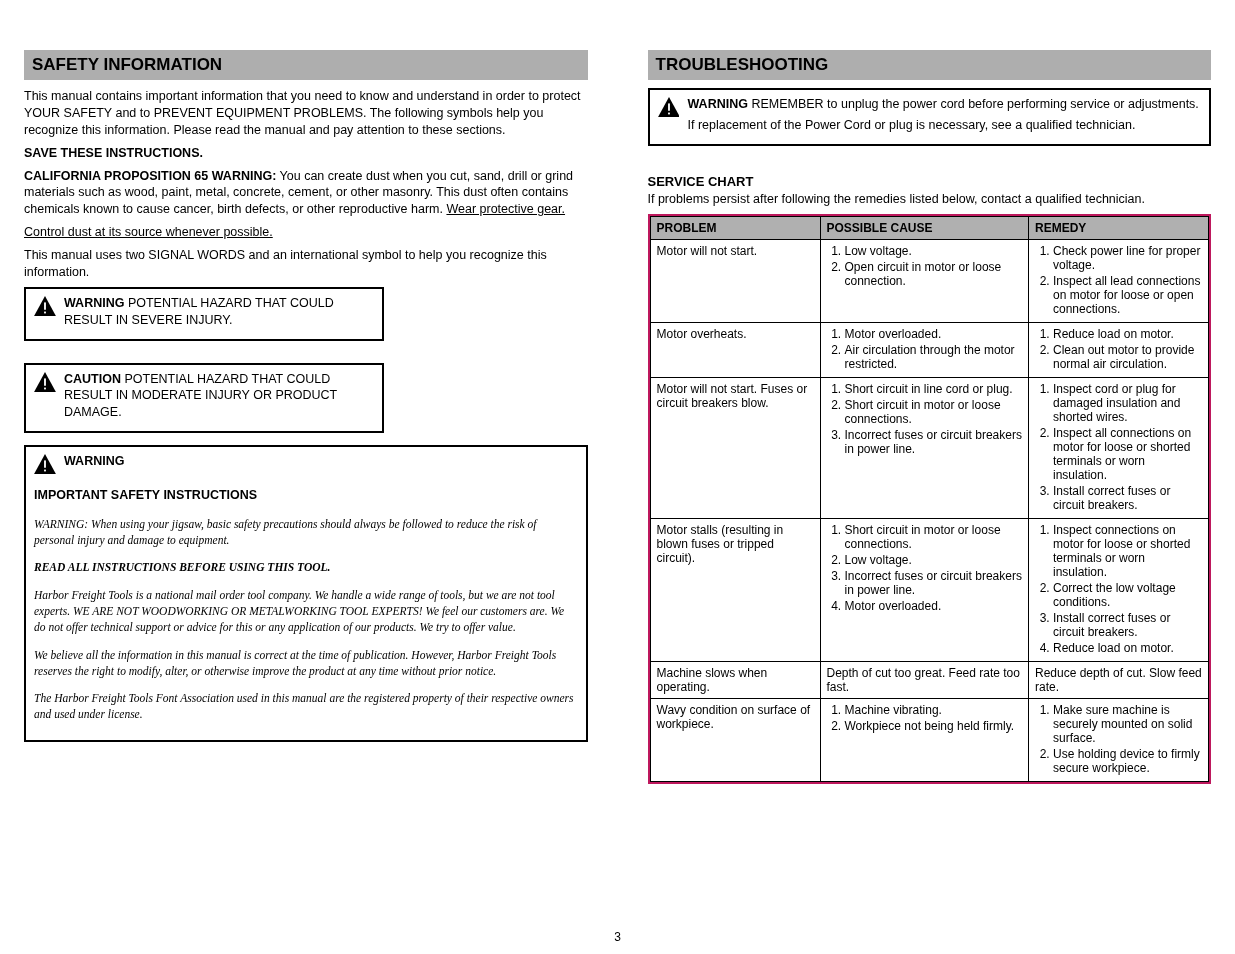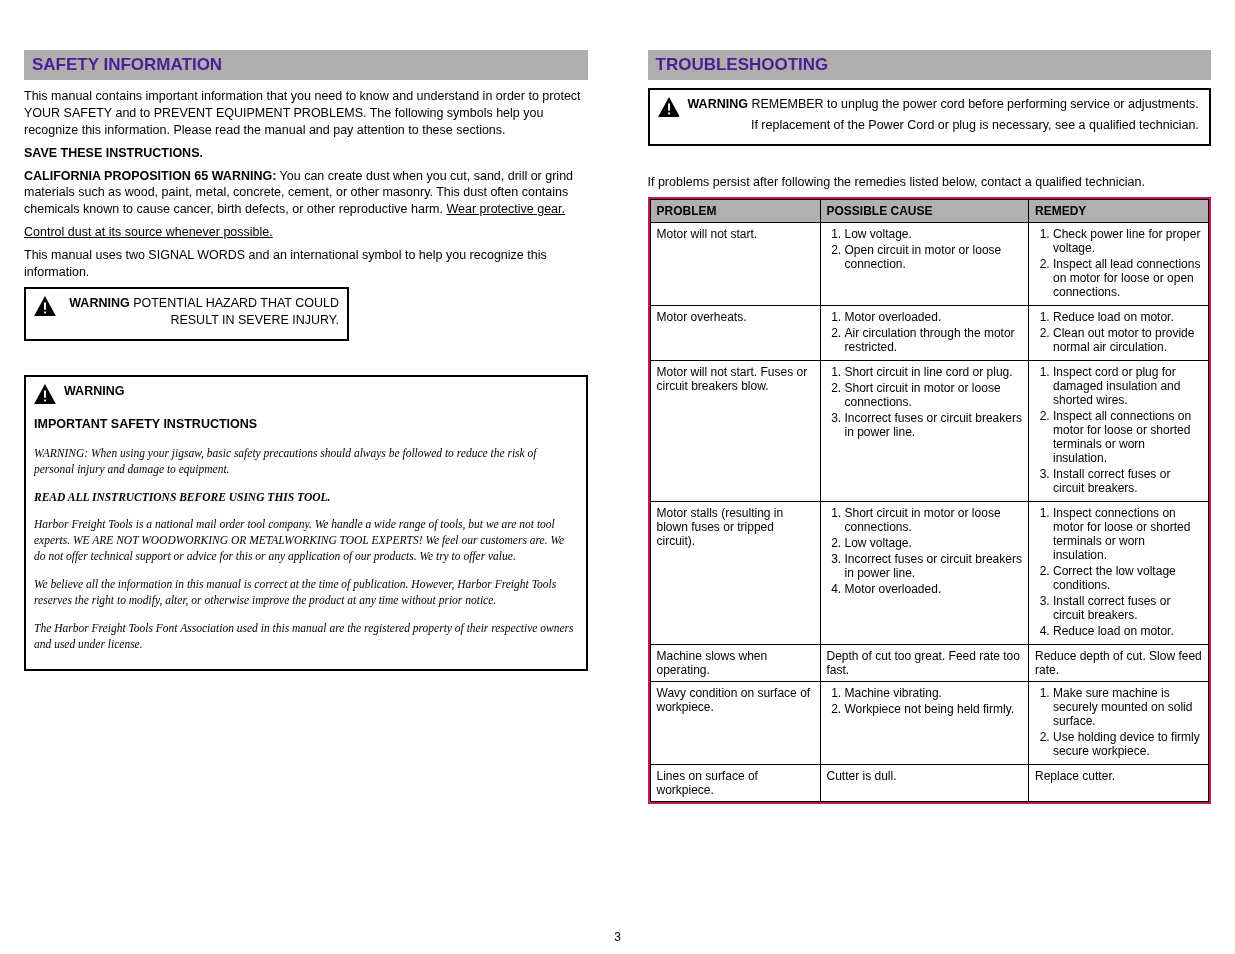--- a/index.html
+++ b/index.html
@@ -18,47 +18,47 @@
     gap: 60px;
     padding: 50px 24px 20px 24px;
     position: relative;
   }
   .col {
     flex: 1 1 0;
     min-width: 0;
   }
   .section-header {
     background: #aeaeae;
-    color: #4c1d95;
+    color: #000000;
     font-weight: bold;
     font-size: 17px;
     padding: 5px 8px;
     margin-bottom: 8px;
   }
   .intro {
     font-size: 12.5px;
     line-height: 1.35;
   }
   .callout {
     border: 2px solid #000;
     padding: 6px 8px;
     font-size: 12.5px;
     line-height: 1.35;
     display: flex;
     gap: 8px;
     align-items: flex-start;
   }
   .callout.narrow {
-    width: 325px;
+    width: 360px;
   }
   .callout .label {
     font-weight: bold;
     white-space: nowrap;
   }
-  .callout .body p { margin: 0 0 4px 0; text-align: right; }
+  .callout .body p { margin: 0 0 4px 0; }
   .alert-icon {
     flex-shrink: 0;
     width: 22px;
     height: 20px;
     margin-top: 1px;
   }
   .alert-icon svg { display: block; }
   .spacer-sm { height: 12px; }
   .spacer-md { height: 22px; }
   .body-text {
@@ -140,20 +140,32 @@
             <rect x="11" y="17" width="2" height="2" fill="#fff"></rect>
           </svg>
       </span>
       <div class="body">
         <p><span class="label">WARNING</span> <span>POTENTIAL HAZARD THAT COULD RESULT IN SEVERE INJURY.</span></p>
       </div>
     </div>
 
     <div class="spacer-md"></div>
 
+    <div class="callout narrow">
+      <span class="alert-icon">
+        <svg viewBox="0 0 24 22">
+            <polygon points="12,0 24,22 0,22" fill="#000"></polygon>
+            <rect x="11" y="7" width="2" height="8" fill="#fff"></rect>
+            <rect x="11" y="17" width="2" height="2" fill="#fff"></rect>
+          </svg>
+      </span>
+      <div class="body">
+        <p><span class="label">CAUTION</span> <span>POTENTIAL HAZARD THAT COULD RESULT IN MODERATE INJURY OR PRODUCT DAMAGE.</span></p>
+      </div>
+    </div>
 
     <div class="spacer-sm"></div>
 
     <div class="callout" style="display:block;">
       <div style="display:flex; gap:8px; align-items:flex-start;">
         <span class="alert-icon">
           <svg viewBox="0 0 24 22">
               <polygon points="12,0 24,22 0,22" fill="#000"></polygon>
               <rect x="11" y="7" width="2" height="8" fill="#fff"></rect>
               <rect x="11" y="17" width="2" height="2" fill="#fff"></rect>
@@ -183,20 +195,21 @@
             <rect x="11" y="17" width="2" height="2" fill="#fff"></rect>
           </svg>
       </span>
       <div class="body">
         <p><span class="label">WARNING</span> <span>REMEMBER to unplug the power cord before performing service or adjustments.</span></p>
         <p>If replacement of the Power Cord or plug is necessary, see a qualified technician.</p>
       </div>
     </div>
 
     <div class="sc-section">
+      <div class="sc-heading">SERVICE CHART</div>
       <div class="body-text" style="margin-top:0;">If problems persist after following the remedies listed below, contact a qualified technician.</div>
 
       <div class="table-outer">
         <table class="sc">
           <thead>
             <tr>
               <th class="col-problem">PROBLEM</th>
               <th>POSSIBLE CAUSE</th>
               <th class="col-remedy">REMEDY</th>
             </tr>
@@ -281,25 +294,20 @@
                     <li>Workpiece not being held firmly.</li>
                   </ol>
                 </td>
                 <td>
                   <ol class="numlist">
                     <li>Make sure machine is securely mounted on solid surface.</li>
                     <li>Use holding device to firmly secure workpiece.</li>
                   </ol>
                 </td>
               </tr>
-              <tr>
-                <td>Lines on surface of workpiece.</td>
-                <td>Cutter is dull.</td>
-                <td>Replace cutter.</td>
-              </tr>
             </tbody>
         </table>
       </div>
     </div>
   </div>
 
   <div class="page-number">3</div>
 </div>
 
 </body></html>

